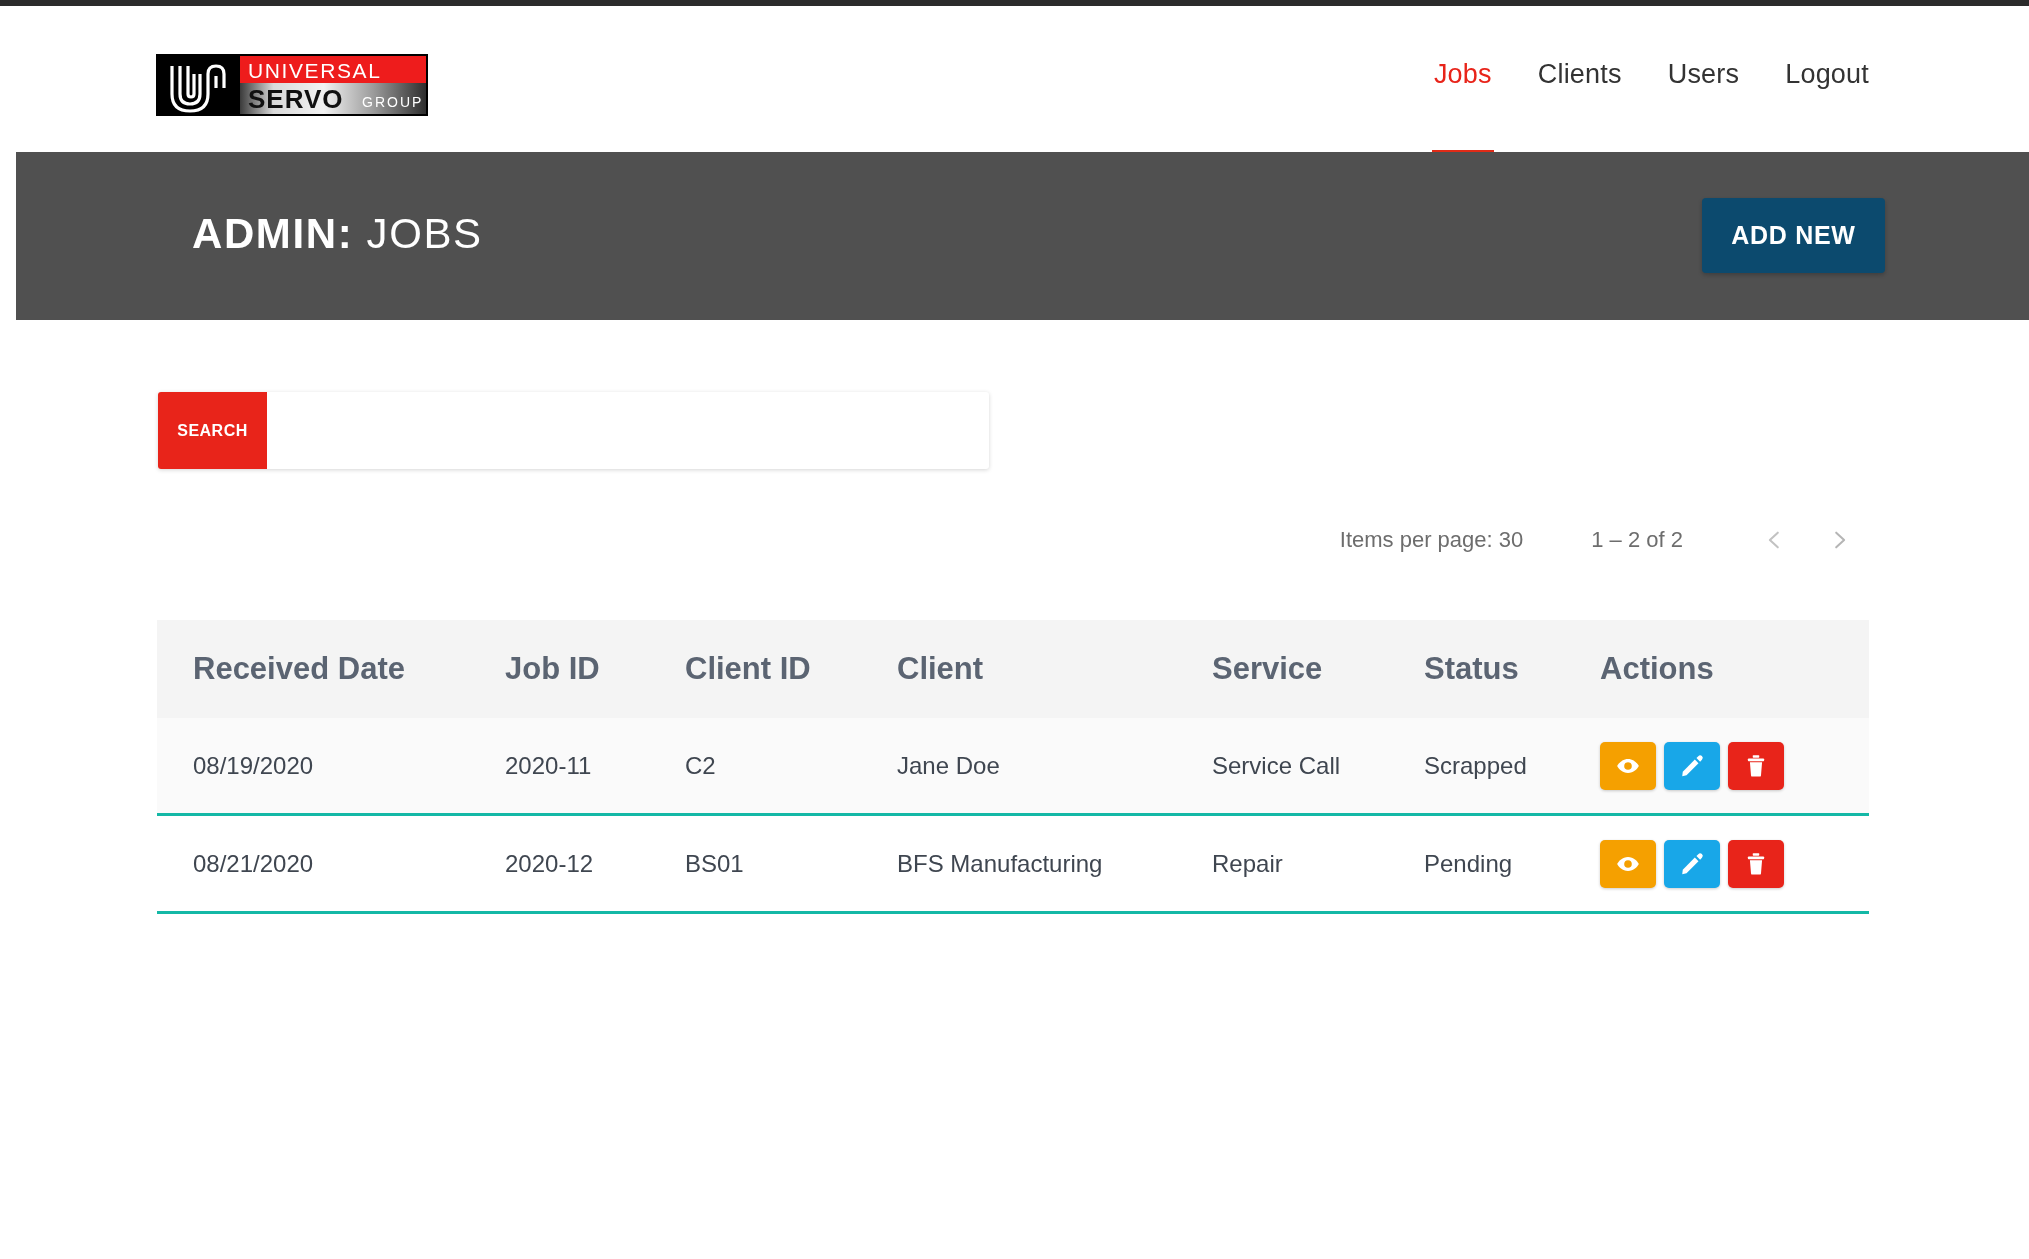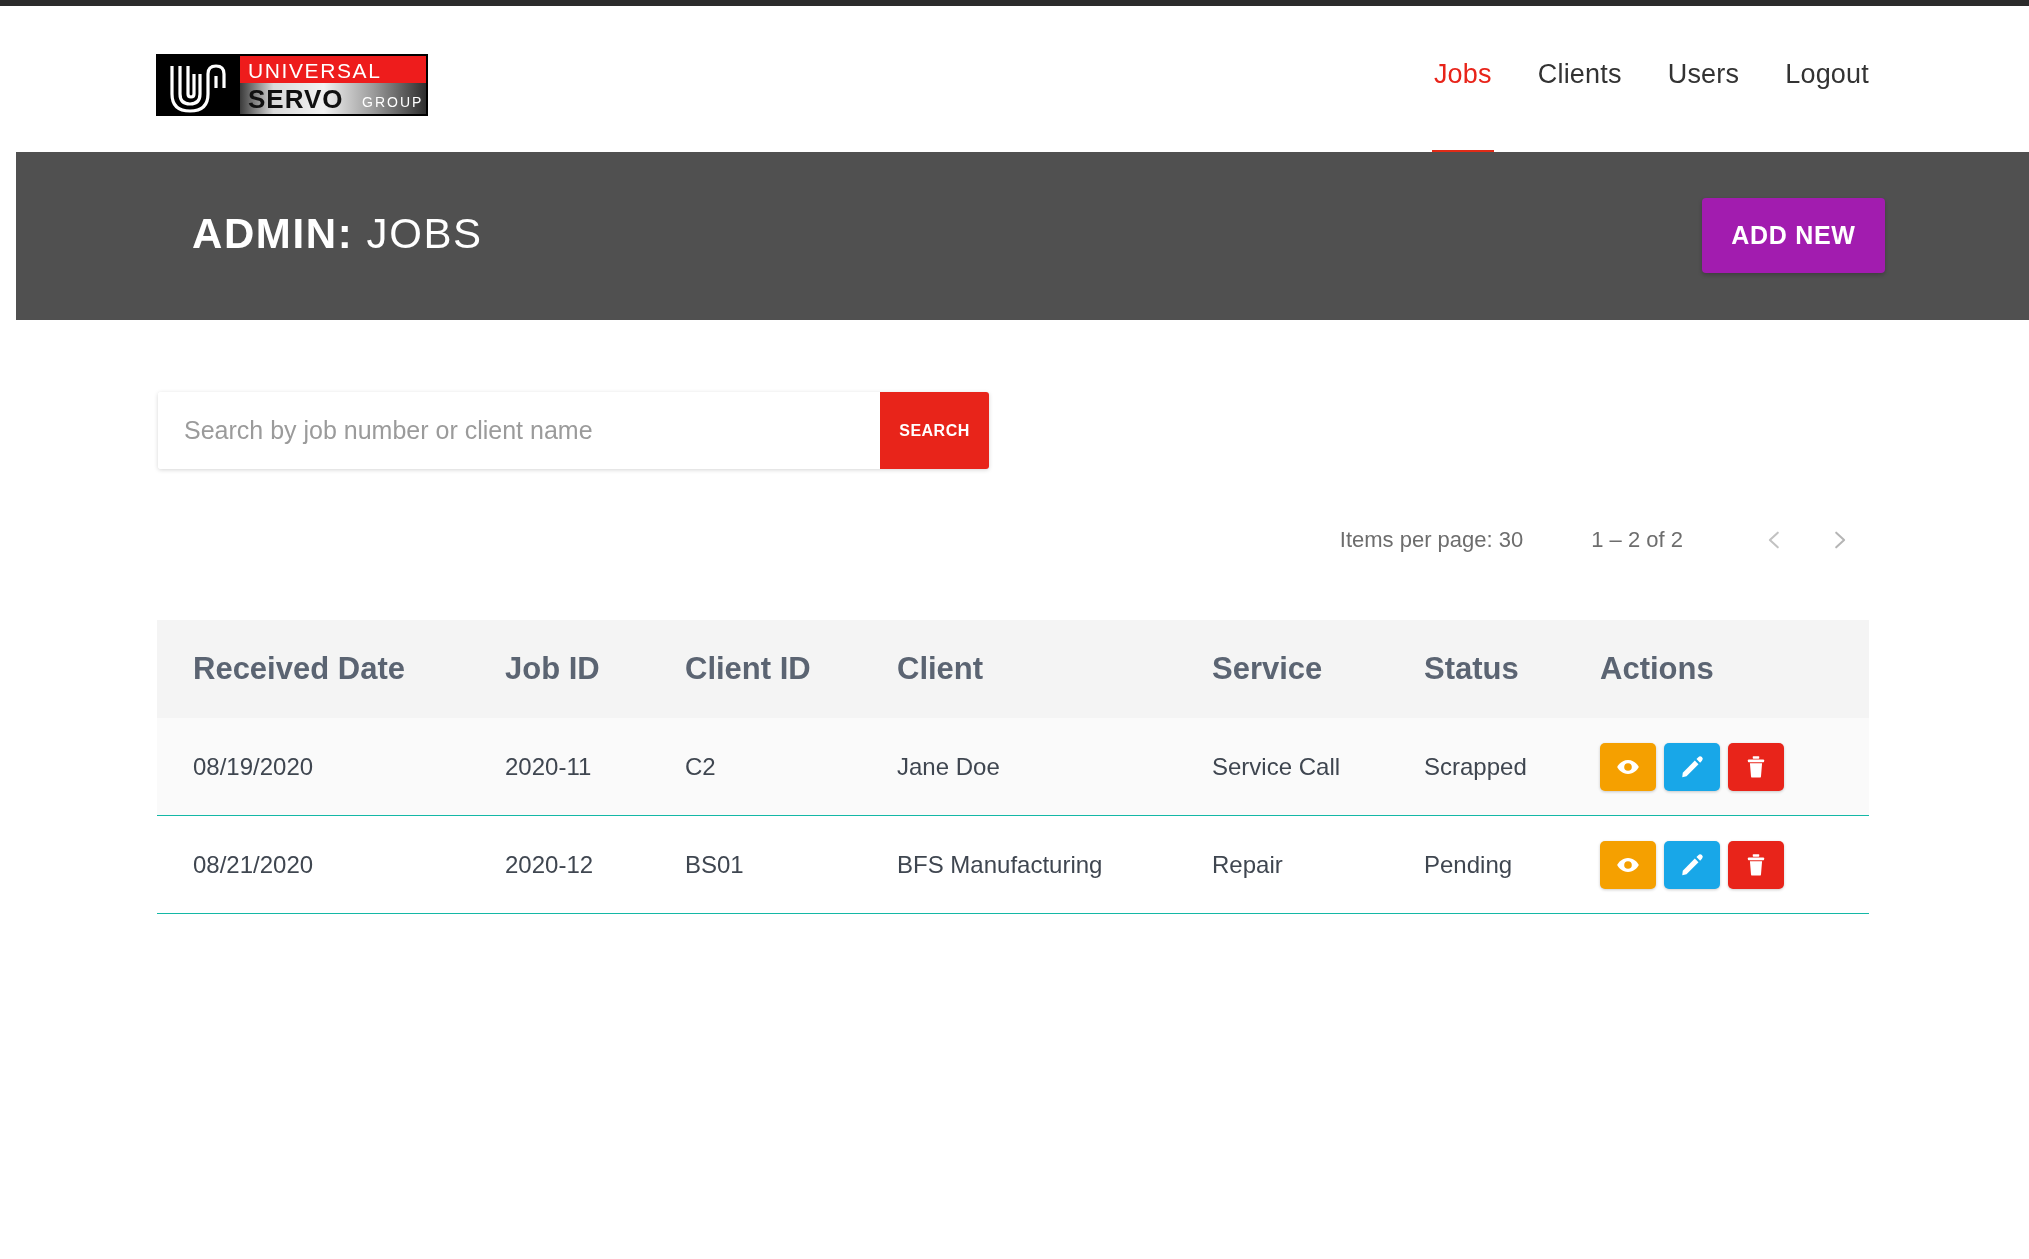--- a/index.html
+++ b/index.html
@@ -98,21 +98,21 @@
   }
   .page-title .strong { font-weight: 700; }
   .page-title .light { font-weight: 300; }
 
   .add-new-btn {
     position: absolute;
     right: 160px;
     top: 46px;
     width: 183px;
     height: 75px;
-    background: #a21caf;
+    background: #0c4a6e;
     border: none;
     border-radius: 4px;
     color: #ffffff;
     font-family: "Liberation Sans", sans-serif;
     font-size: 25px;
     font-weight: 700;
     letter-spacing: .7px;
     cursor: pointer;
     box-shadow: 0 2px 4px rgba(0,0,0,.22);
   }
@@ -198,21 +198,21 @@
     padding-left: 36px;
   }
   .t-head {
     background: #f4f4f4;
     height: 98px;
     color: #5b6472;
     font-size: 31px;
     font-weight: 700;
   }
   .t-body-row {
-    border-bottom: 1px solid #14b8a6;
+    border-bottom: 3px solid #14b8a6;
     color: #3f4650;
     font-size: 24px;
   }
   .t-body-row.alt { background: #fafafa; }
 
   .c-date    { width: 312px; }
   .c-jobid   { width: 180px; }
   .c-clientid{ width: 212px; }
   .c-client  { width: 315px; }
   .c-service { width: 212px; }
@@ -285,21 +285,20 @@
     <div class="page-title">
       <span class="strong">ADMIN:</span>
       <span class="light">JOBS</span>
     </div>
     <button class="add-new-btn">ADD NEW</button>
   </div>
 
   <div class="content">
 
     <div class="search-row">
-      <input class="search-input" type="text" placeholder="Search by job number or client name" style="">
       <button class="search-btn">SEARCH</button>
     </div>
 
     <div class="paginator">
       <span class="pg-ipp">
         <span>Items per page:</span>
         <span>30</span>
       </span>
       <span class="pg-range">1 – 2 of 2</span>
       <button class="pg-btn">

